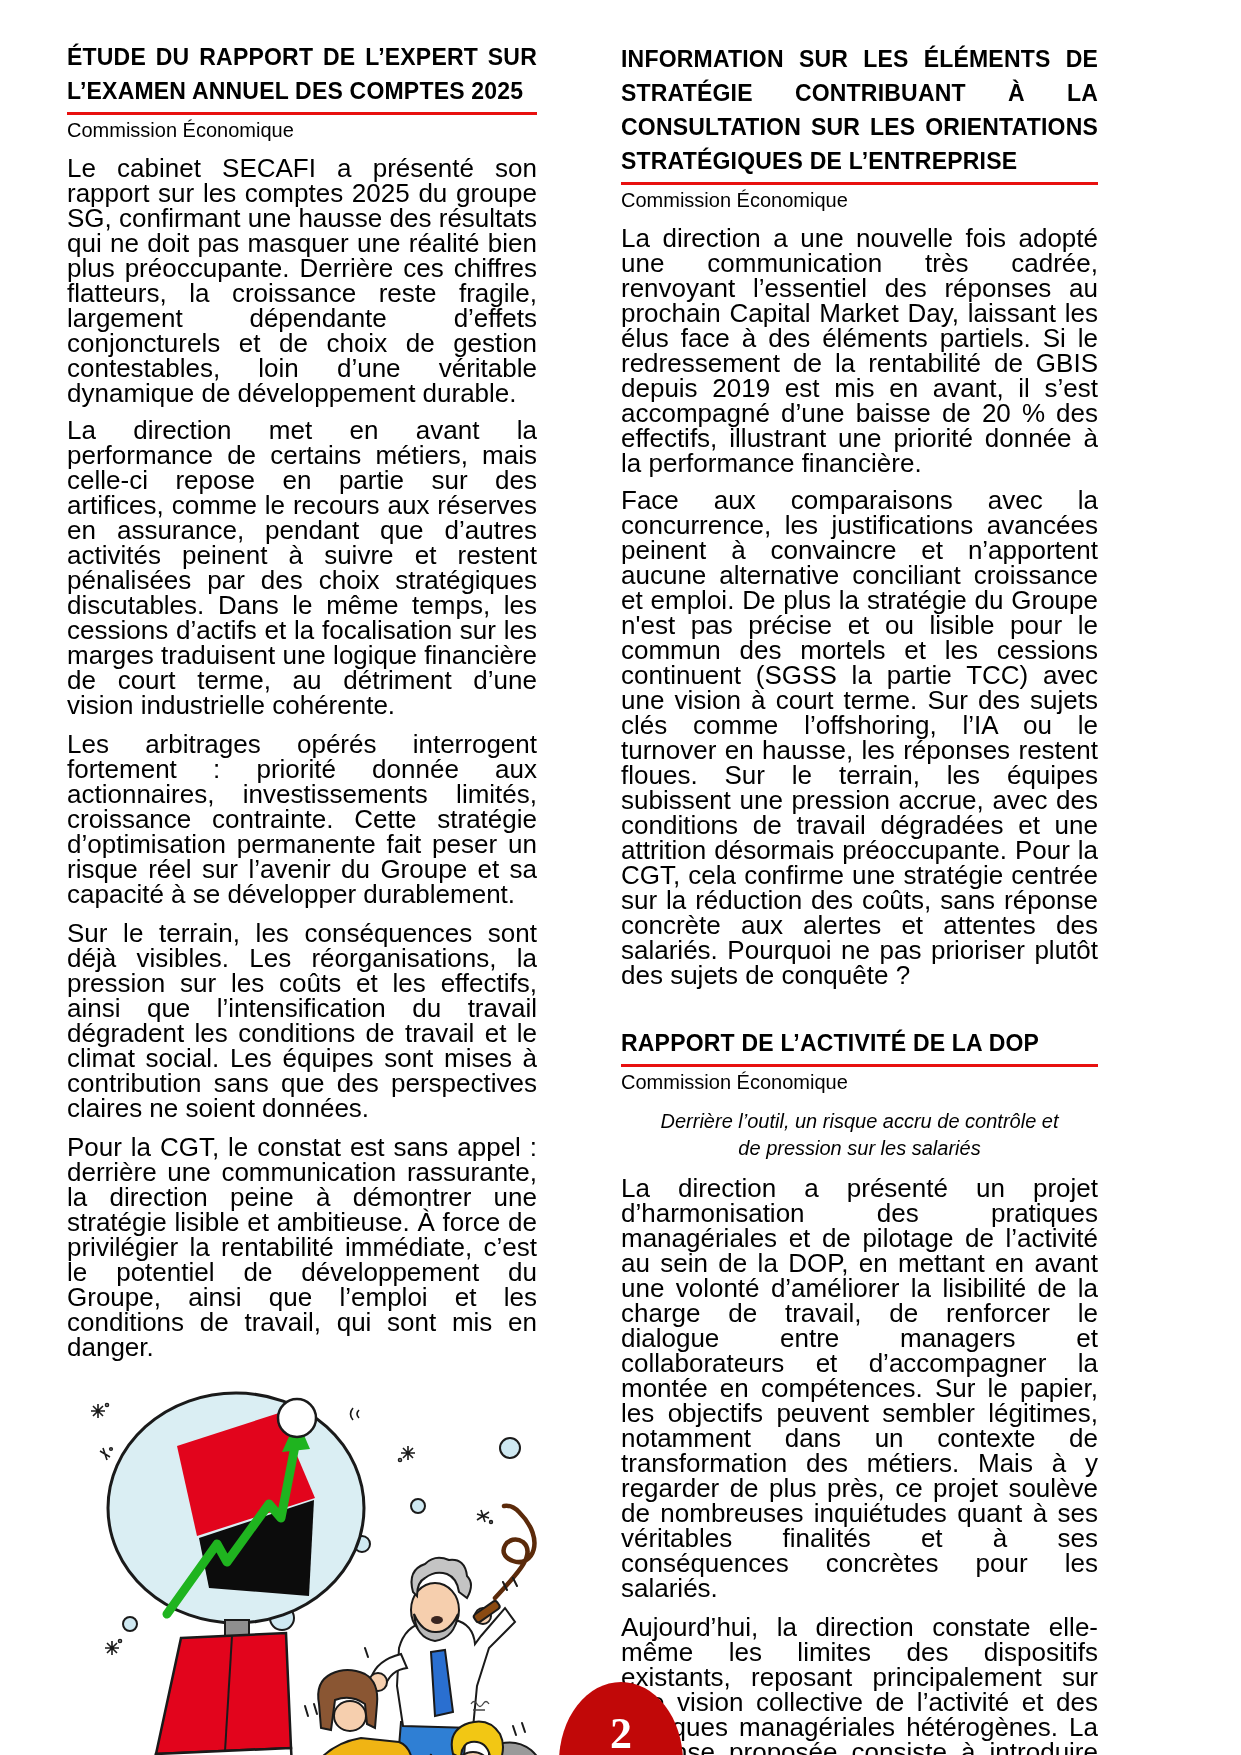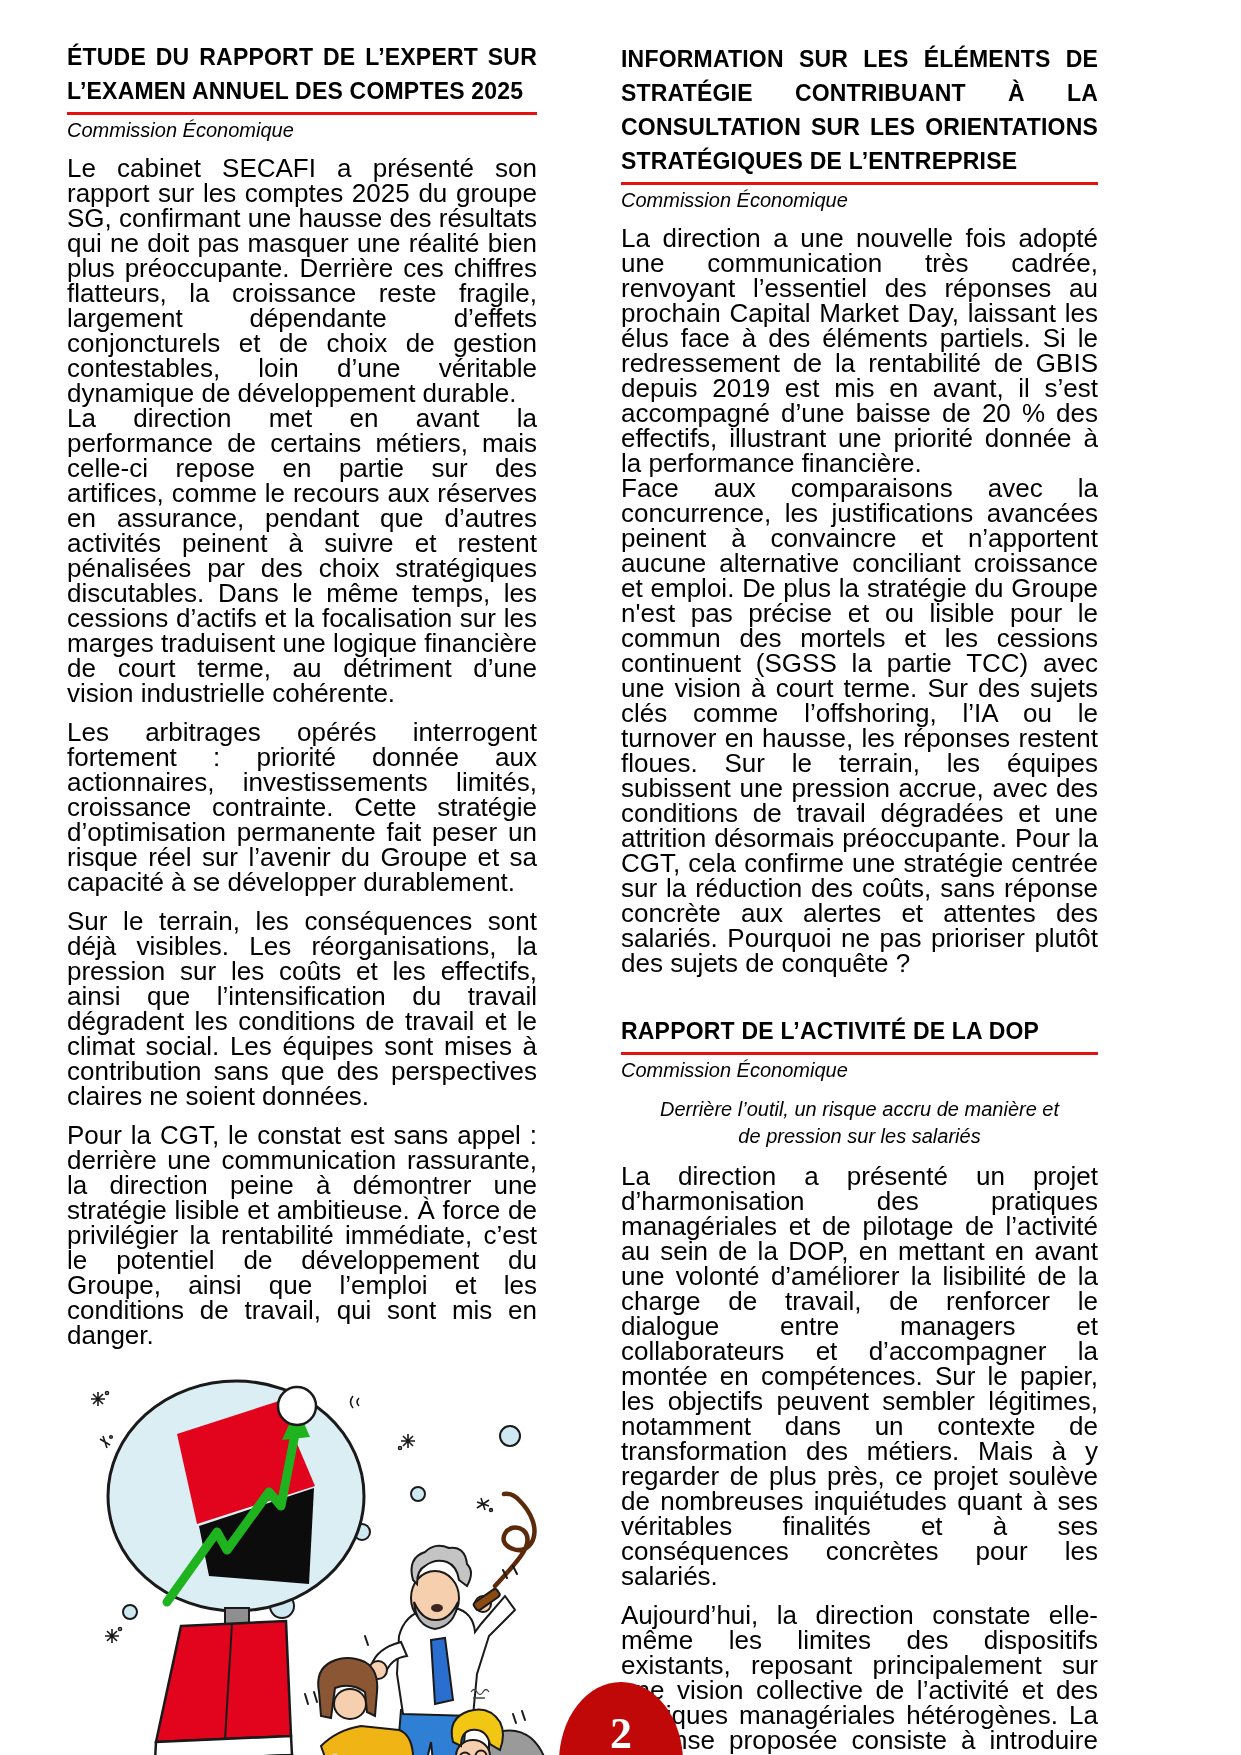--- a/index.html
+++ b/index.html
@@ -10,23 +10,23 @@
   }
   .col{position:absolute;top:40px;}
   .col-left{left:67px;width:470px;}
   .col-right{left:621px;width:477px;top:42px;}
   h1,h2{
     font-size:23px;line-height:34px;font-weight:bold;margin:0;
     text-align:justify;letter-spacing:.2px;
   }
   h2{margin-top:38px;}
   .rule{height:3px;background:#e8100f;margin:4px 0 3px;}
-  .byline{font-style:italic;font-size:20px;line-height:24px;margin:1px 0 0;}
+  .byline{font-size:20px;line-height:24px;margin:1px 0 0;}
   p.body{font-size:26px;line-height:25px;text-align:justify;margin:14px 0 0;}
-  p.body.tight{margin-top:0;}
+  p.body.tight{margin-top:12px;}
   .tagline{
     font-style:italic;font-size:20px;line-height:27px;text-align:center;
     margin:14px 26px 0;
   }
   .cartoon{display:block;margin:26px 0 0 2px;}
   .page-badge{
     position:absolute;left:559px;top:1682px;width:124px;height:160px;
     border-radius:50%;background:#c10808;color:#ffffff;
     font-family:"Liberation Serif",serif;font-weight:bold;font-size:44px;
     text-align:center;box-sizing:border-box;padding-top:30px;line-height:1;
@@ -179,21 +179,21 @@
   <div class="col col-right">
     <h1>INFORMATION SUR LES ÉLÉMENTS DE STRATÉGIE CONTRIBUANT À LA CONSULTATION SUR LES ORIENTATIONS STRATÉGIQUES DE L’ENTREPRISE</h1>
     <div class="rule"></div>
     <p class="byline">Commission Économique</p>
     <p class="body">La direction a une nouvelle fois adopté une communication très cadrée, renvoyant l’essentiel des réponses au prochain Capital Market Day, laissant les élus face à des éléments partiels. Si le redressement de la rentabilité de GBIS depuis 2019 est mis en avant, il s’est accompagné d’une baisse de 20 % des effectifs, illustrant une priorité donnée à la performance financière.</p>
     <p class="body tight">Face aux comparaisons avec la concurrence, les justifications avancées peinent à convaincre et n’apportent aucune alternative conciliant croissance et emploi. De plus la stratégie du Groupe n'est pas précise et ou lisible pour le commun des mortels et les cessions continuent (SGSS la partie TCC) avec une vision à court terme. Sur des sujets clés comme l’offshoring, l’IA ou le turnover en hausse, les réponses restent floues. Sur le terrain, les équipes subissent une pression accrue, avec des conditions de travail dégradées et une attrition désormais préoccupante. Pour la CGT, cela confirme une stratégie centrée sur la réduction des coûts, sans réponse concrète aux alertes et attentes des salariés. Pourquoi ne pas prioriser plutôt des sujets de conquête ?</p>
 
     <h2>RAPPORT DE L’ACTIVITÉ DE LA DOP</h2>
     <div class="rule"></div>
     <p class="byline">Commission Économique</p>
-    <p class="tagline">Derrière l’outil, un risque accru de manière et de pression sur les salariés</p>
+    <p class="tagline">Derrière l’outil, un risque accru de contrôle et de pression sur les salariés</p>
     <p class="body">La direction a présenté un projet d’harmonisation des pratiques managériales et de pilotage de l’activité au sein de la DOP, en mettant en avant une volonté d’améliorer la lisibilité de la charge de travail, de renforcer le dialogue entre managers et collaborateurs et d’accompagner la montée en compétences. Sur le papier, les objectifs peuvent sembler légitimes, notamment dans un contexte de transformation des métiers. Mais à y regarder de plus près, ce projet soulève de nombreuses inquiétudes quant à ses véritables finalités et à ses conséquences concrètes pour les salariés.</p>
     <p class="body">Aujourd’hui, la direction constate elle-même les limites des dispositifs existants, reposant principalement sur une vision collective de l’activité et des pratiques managériales hétérogènes. La réponse proposée consiste à introduire un tableau de bord individuel permettant de suivre, de manière détaillée, les volumes traités, les délais et la contribution de chacun au collectif. Présenté comme un outil de dialogue et d’accompagnement, cet outil introduit en réalité une individualisation poussée du pilotage de l’activité, avec des données consolidées, historisées et comparables dans le temps. Cela ferait écho, selon nous, au bon vieux MAP du Réseau.</p>
   </div>
 
   <div class="page-badge">
     <span>2</span>
   </div>
 
 </div>
 

